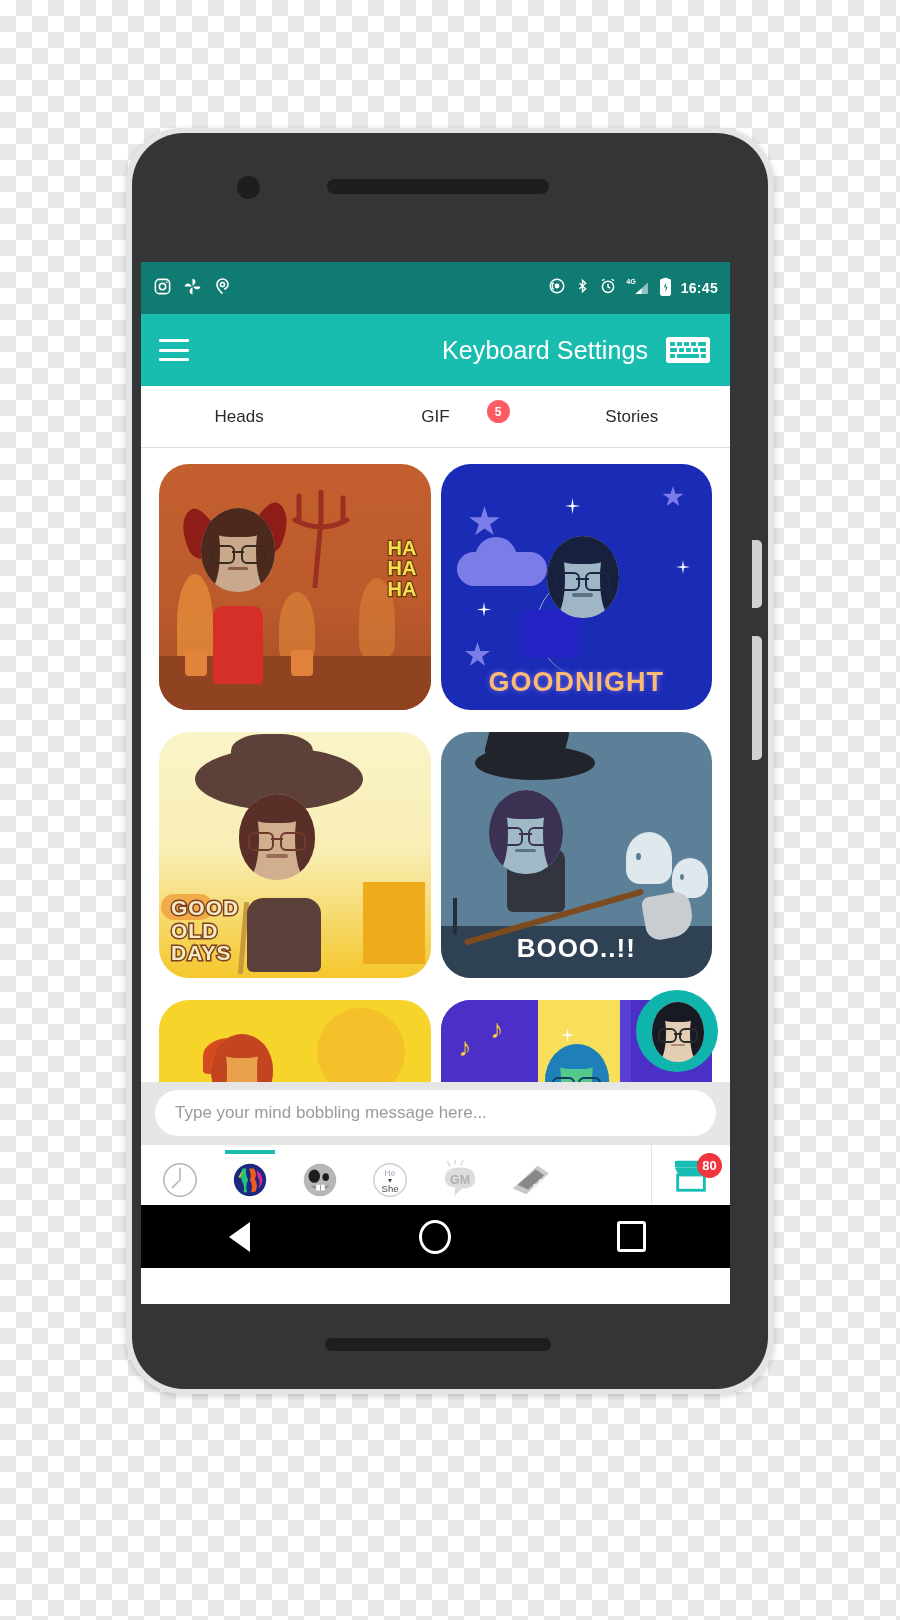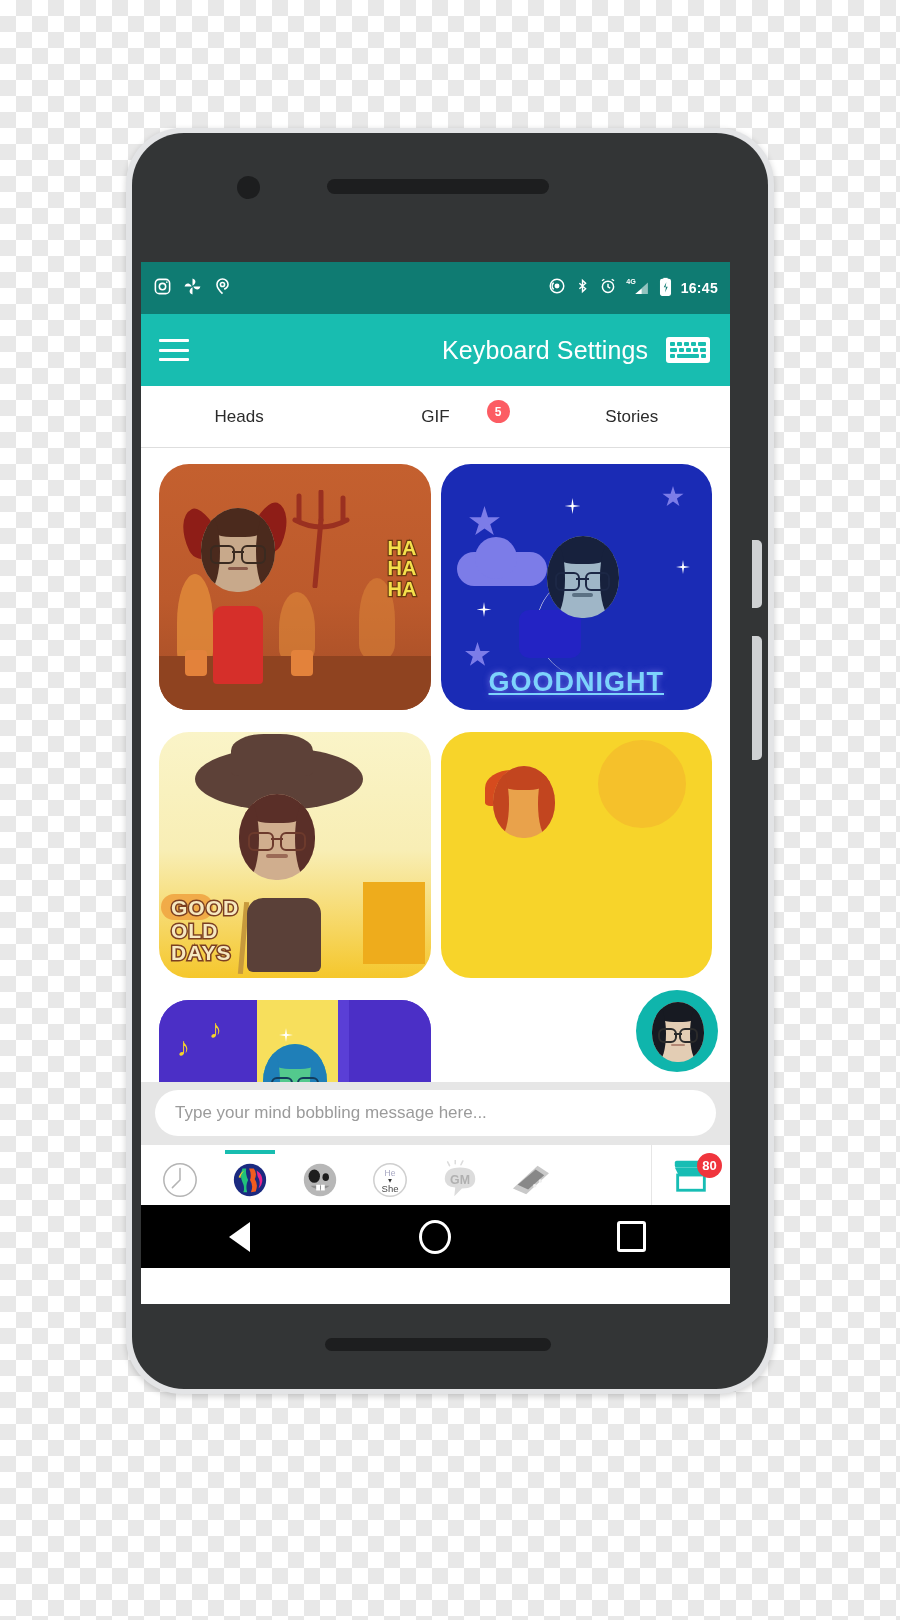--- a/index.html
+++ b/index.html
@@ -308,21 +308,21 @@
     clip-path: polygon(50% 0%, 61% 35%, 98% 35%, 68% 57%, 79% 91%, 50% 70%, 21% 91%, 32% 57%, 2% 35%, 39% 35%);
   }
   .sparkle {
     position:absolute; background:#fff;
     clip-path: polygon(50% 0%, 57% 43%, 100% 50%, 57% 57%, 50% 100%, 43% 57%, 0% 50%, 43% 43%);
   }
   .st-night .body {
     position:absolute; left:78px; bottom:52px; width:62px;height:48px;
     background:#2323c4; border-radius:10px;
   }
-  .st-night .label { color:#7dd3fc; text-shadow: 0 0 6px #6f6fe0; text-decoration: underline; }
+  .st-night .label { color:#fdba74; text-shadow: 0 0 6px #6f6fe0; }
 
   
   .st-old { background: linear-gradient(180deg,#faf4c8 0%, #f8eeb5 48%, #f5c72c 100%); }
   .st-old .house {
     position:absolute; right:6px; bottom:14px; width:62px;height:82px;
     background:#eeac1c;
   }
   .st-old .hat {
     position:absolute; left:36px; top:16px; width:168px; height:62px;
     background:#5d4138; border-radius:50%;
@@ -710,20 +710,43 @@
             <div class="glasses">
                 <div class="lens l" style="border-color:#6d3a2c;"></div>
                 <div class="lens r" style="border-color:#6d3a2c;"></div>
                 <div class="bridge" style="background:#6d3a2c;"></div>
               </div>
             <div class="mouth" style="background:#9b6a56;"></div>
           </div>
           <div class="sticker-label label">GOOD<br>OLD<br>DAYS</div>
         </div>
 
+        <div class="sticker st-witch">
+          <div class="ground"></div>
+          <div class="tree"></div>
+          <div class="ghost" style="right:40px;top:100px;width:46px;height:52px;"></div>
+          <div class="ghost" style="right:4px;top:126px;width:36px;height:40px;"></div>
+          <div class="broom"></div>
+          <div class="broom-head"></div>
+          <div class="cloak"></div>
+          <div class="what-cone"></div>
+          <div class="what"></div>
+          <div class="head" style="left:48px;top:58px;width:74px;height:84px;background:#9fb9c7;">
+            <div class="hair-top" style="background:#3b3152;"></div>
+            <div class="hair-l" style="background:#3b3152;"></div>
+            <div class="hair-r" style="background:#3b3152;"></div>
+            <div class="glasses">
+                <div class="lens l" style="border-color:#3b3152;"></div>
+                <div class="lens r" style="border-color:#3b3152;"></div>
+                <div class="bridge" style="background:#3b3152;"></div>
+              </div>
+            <div class="mouth" style="background:#5d7384;"></div>
+          </div>
+          <div class="sticker-label label">BOOO..!!</div>
+        </div>
 
         <div class="sticker st-sun">
           <div class="sun-circle"></div>
           <div class="blob"></div>
           <div class="head" style="left:52px;top:34px;width:62px;height:72px;background:#e9a24b;">
             <div class="hair-top" style="background:#c2451f;"></div>
             <div class="hair-l" style="background:#c2451f;"></div>
             <div class="hair-r" style="background:#c2451f;"></div>
           </div>
         </div>

